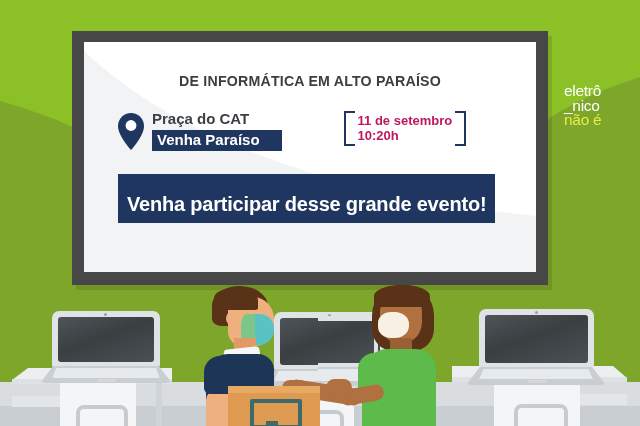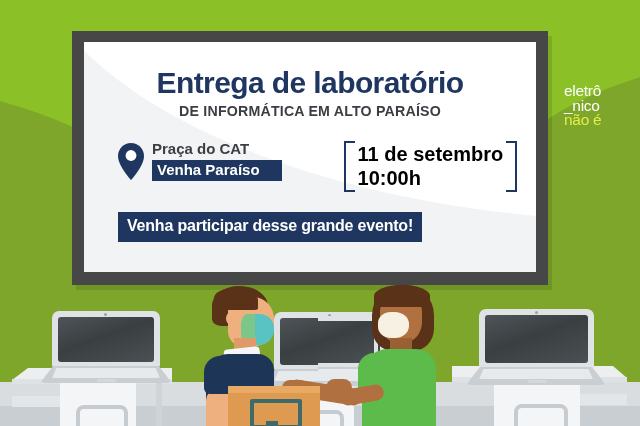--- a/index.html
+++ b/index.html
@@ -82,30 +82,30 @@
   .pin-icon{flex:0 0 auto;margin-top:2px;}
   .loc-text{display:flex;flex-direction:column;gap:2px;}
   .loc-line1{font-size:15px;font-weight:bold;color:#3b3f44;line-height:1.1;}
   .loc-line2{
     font-size:15px;font-weight:bold;color:#ffffff;background:#1f3760;
     padding:2px 22px 3px 5px;line-height:1.1;display:inline-block;width:max-content;
   }
   .date-block{
     margin-left:62px;position:relative;padding:2px 14px 2px 14px;
   }
-  .date-line{font-size:20px;font-weight:bold;color:#000000;line-height:1.18;white-space:nowrap;}
+  .date-line{font-size:13px;font-weight:bold;color:#be185d;line-height:1.18;white-space:nowrap;}
   .brk{position:absolute;top:0;bottom:0;width:9px;}
   .brk-l{left:0;border-left:2.5px solid #1f3760;border-top:2.5px solid #1f3760;border-bottom:2.5px solid #1f3760;}
   .brk-r{right:0;border-right:2.5px solid #1f3760;border-top:2.5px solid #1f3760;border-bottom:2.5px solid #1f3760;}
 
   .cta{
     margin:20px 0 0 6px;
     background:#1f3760;color:#fff;
-    font-size:16px;font-weight:bold;letter-spacing:-0.2px;
-    padding:5px 9px 7px 9px;display:inline-block;
+    font-size:20px;font-weight:bold;letter-spacing:-0.2px;
+    padding:19px 9px 7px 9px;display:inline-block;
   }
 
   
   .logo{
     position:absolute;right:8px;top:84px;width:68px;
     text-align:left;line-height:0.94;
   }
   .logo-l1,.logo-l2{color:#ffffff;font-size:15.5px;letter-spacing:-0.3px;white-space:nowrap;}
   .logo-l3,.logo-l4{color:#e3ec4b;font-size:15.5px;letter-spacing:-0.3px;white-space:nowrap;}
   .logo-l4{display:flex;align-items:center;gap:1px;}
@@ -170,21 +170,20 @@
     <div class="logo-l1">eletrô</div>
     <div class="logo-l2">_nico</div>
     <div class="logo-l3">não é</div>
   </div>
 
   <div class="board-frame">
     <div class="board-inner">
       <div class="board-white-swoosh"></div>
       <div class="board-content">
 
-        <div class="title">Entrega de laboratório</div>
         <div class="subtitle">DE INFORMÁTICA EM ALTO PARAÍSO</div>
 
         <div class="info-row">
 
           <div class="loc-block">
             <span class="pin-icon">
               <svg width="26" height="37" viewBox="0 0 26 37">
                 <path d="M13 0 C5.8 0 0 5.8 0 13 C0 23 13 37 13 37 C13 37 26 23 26 13 C26 5.8 20.2 0 13 0 Z" fill="#1f3760"></path>
                 <circle cx="13" cy="12.5" r="5.4" fill="#ffffff"></circle>
               </svg>
@@ -192,21 +191,21 @@
             <span class="loc-text">
               <span class="loc-line1">Praça do CAT</span>
               <span class="loc-line2">Venha Paraíso</span>
             </span>
           </div>
 
           <div class="date-block">
             <span class="brk brk-l"></span>
             <span class="brk brk-r"></span>
             <div class="date-line">11 de setembro</div>
-            <div class="date-line">10:00h</div>
+            <div class="date-line">10:20h</div>
           </div>
 
         </div>
 
         <div class="cta">Venha participar desse grande evento!</div>
 
       </div>
     </div>
   </div>
 

